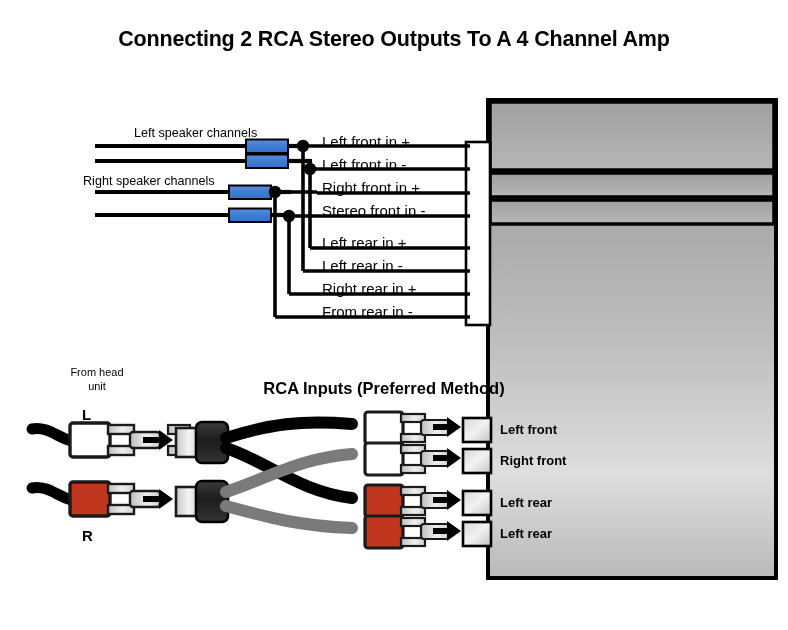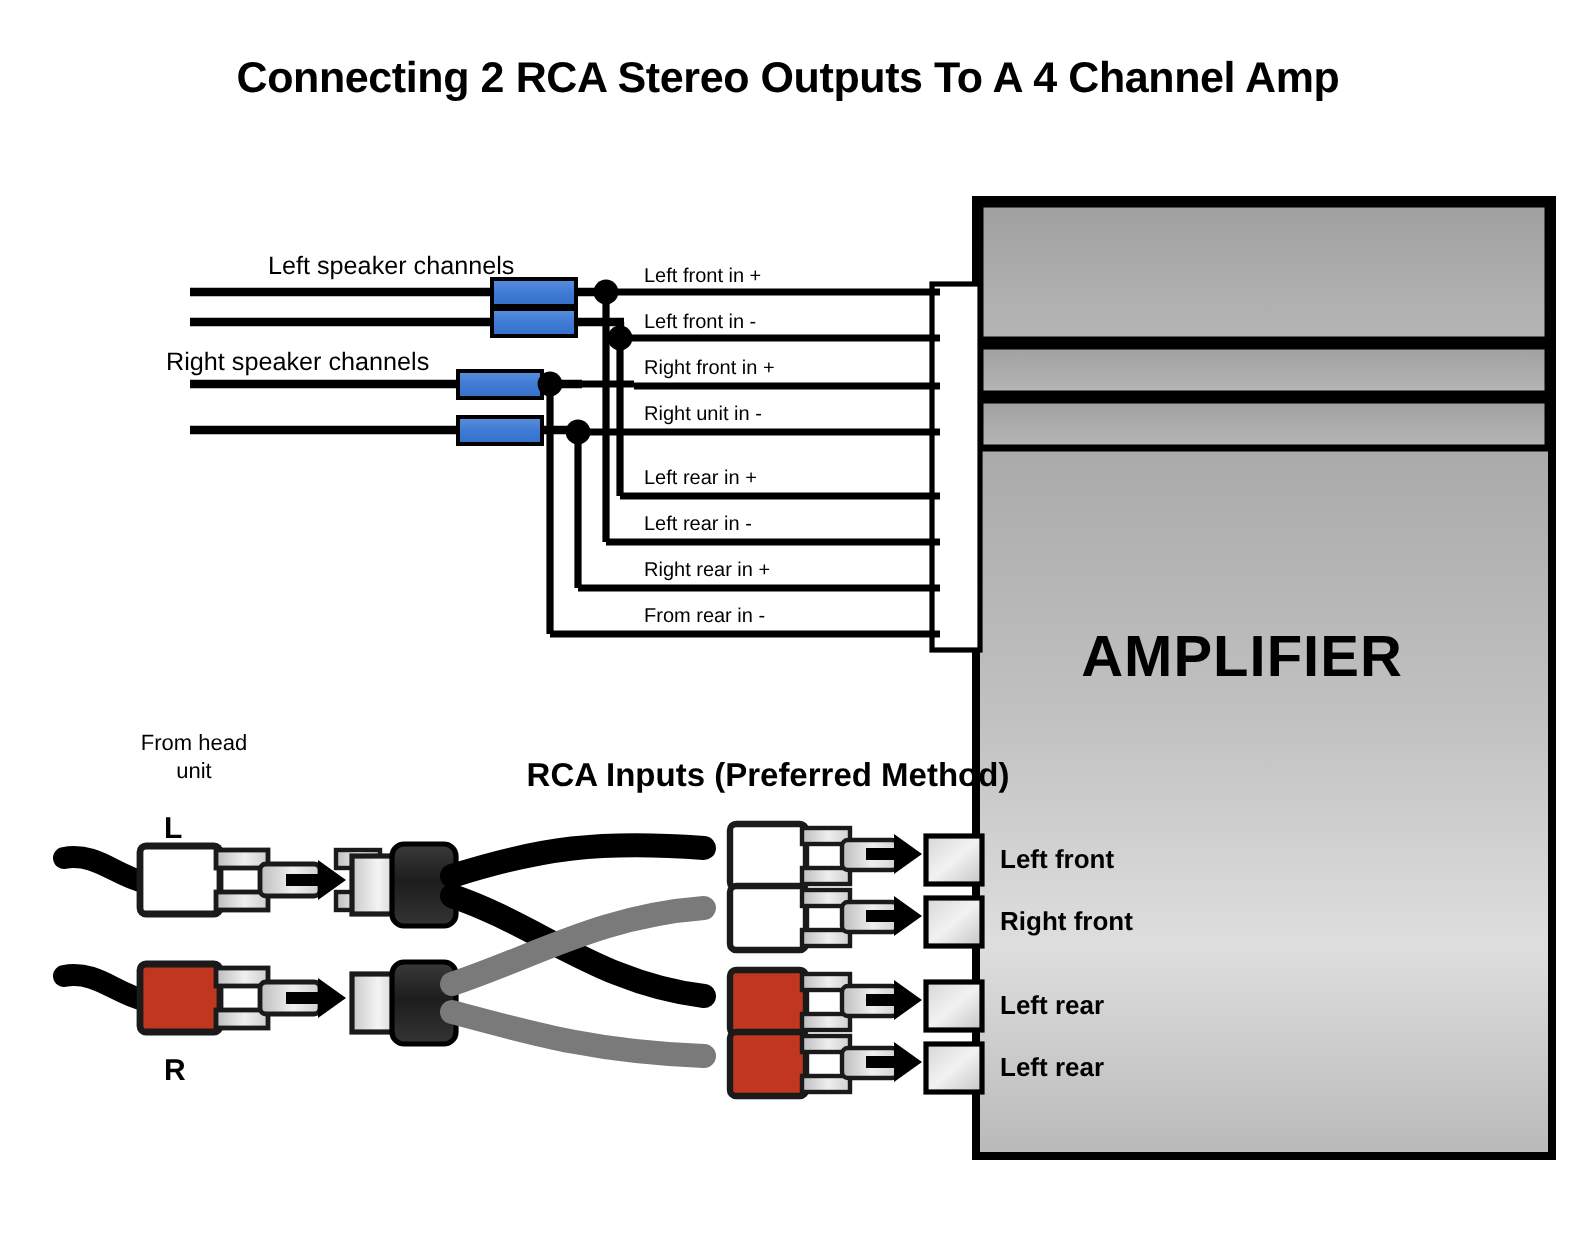--- a/index.html
+++ b/index.html
@@ -5,21 +5,21 @@
   html,body{margin:0;padding:0;background:#ffffff;}
   body{width:788px;height:630px;overflow:hidden;
        font-family:"Liberation Sans","DejaVu Sans",sans-serif;color:#000;}
   #stage{position:relative;width:788px;height:630px;}
   #stage svg{position:absolute;left:0;top:0;}
   .t{position:absolute;white-space:nowrap;}
   #title{left:0;top:27px;width:788px;text-align:center;font-size:21.5px;font-weight:bold;letter-spacing:-.2px;}
   #sli{left:0;top:90px;width:600px;text-align:center;font-size:15.5px;font-weight:bold;}
   #rcaTitle{left:0;top:379px;width:768px;text-align:center;font-size:16.5px;font-weight:bold;}
   .lbl{font-size:12.6px;}
-  .wlbl{font-size:10px;}
+  .wlbl{font-size:15px;}
   .jlbl{font-size:13px;font-weight:bold;}
   #lsc{left:86px;top:126px;margin-left:48px;}
   #rsc{left:83px;top:174px;}
   #fromhu{left:66px;top:365px;font-size:11px;text-align:center;width:62px;line-height:1.28;white-space:normal;}
   #lLbl{left:82px;top:406px;font-size:15px;font-weight:bold;}
   #rLbl{left:82px;top:527px;font-size:15px;font-weight:bold;}
   #ampText{left:466px;top:313px;width:310px;text-align:center;font-size:29px;font-weight:bold;letter-spacing:.5px;}
   #footer{left:0;top:603px;width:788px;text-align:center;font-size:10.5px;}
   #footer b{font-weight:bold;}
 </style>
@@ -235,27 +235,26 @@
 
   <div class="t" id="title">Connecting 2 RCA Stereo Outputs To A 4 Channel Amp</div>
   <div class="t" id="rcaTitle">RCA Inputs (Preferred Method)</div>
 
   <div class="t lbl" id="lsc">Left speaker channels</div>
   <div class="t lbl" id="rsc">Right speaker channels</div>
 
   <div class="t wlbl" style="left:322px;top:133px">Left front in +</div>
   <div class="t wlbl" style="left:322px;top:156px">Left front in -</div>
   <div class="t wlbl" style="left:322px;top:179px">Right front in +</div>
-  <div class="t wlbl" style="left:322px;top:202px">Right unit in -</div>
+  <div class="t wlbl" style="left:322px;top:202px">Stereo front in -</div>
   <div class="t wlbl" style="left:322px;top:234px">Left rear in +</div>
   <div class="t wlbl" style="left:322px;top:257px">Left rear in -</div>
   <div class="t wlbl" style="left:322px;top:280px">Right rear in +</div>
   <div class="t wlbl" style="left:322px;top:303px">From rear in -</div>
 
-  <div class="t" id="ampText">AMPLIFIER</div>
 
   <div class="t" id="fromhu">From head unit</div>
   <div class="t" id="lLbl">L</div>
   <div class="t" id="rLbl">R</div>
 
   <div class="t jlbl" style="left:500px;top:422px">Left front</div>
   <div class="t jlbl" style="left:500px;top:453px">Right front</div>
   <div class="t jlbl" style="left:500px;top:495px">Left rear</div>
   <div class="t jlbl" style="left:500px;top:526px">Left rear</div>
 

